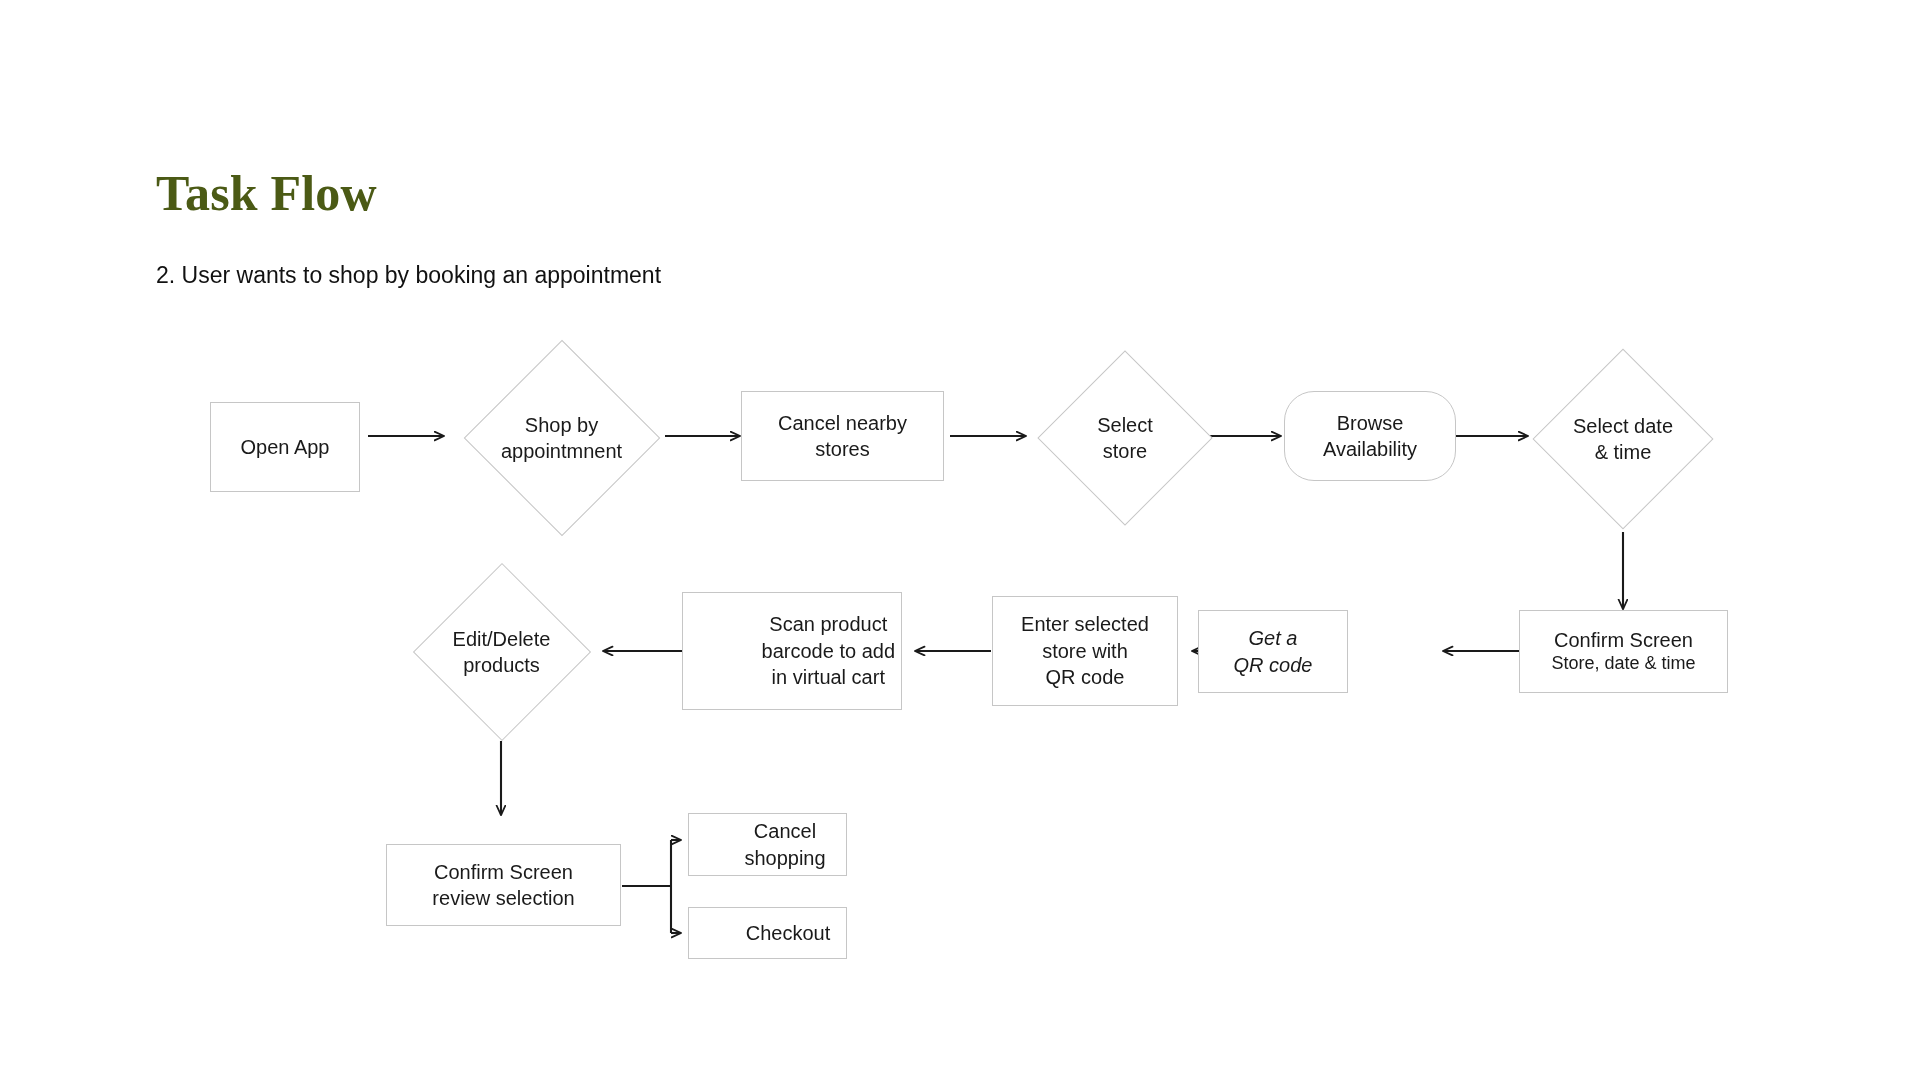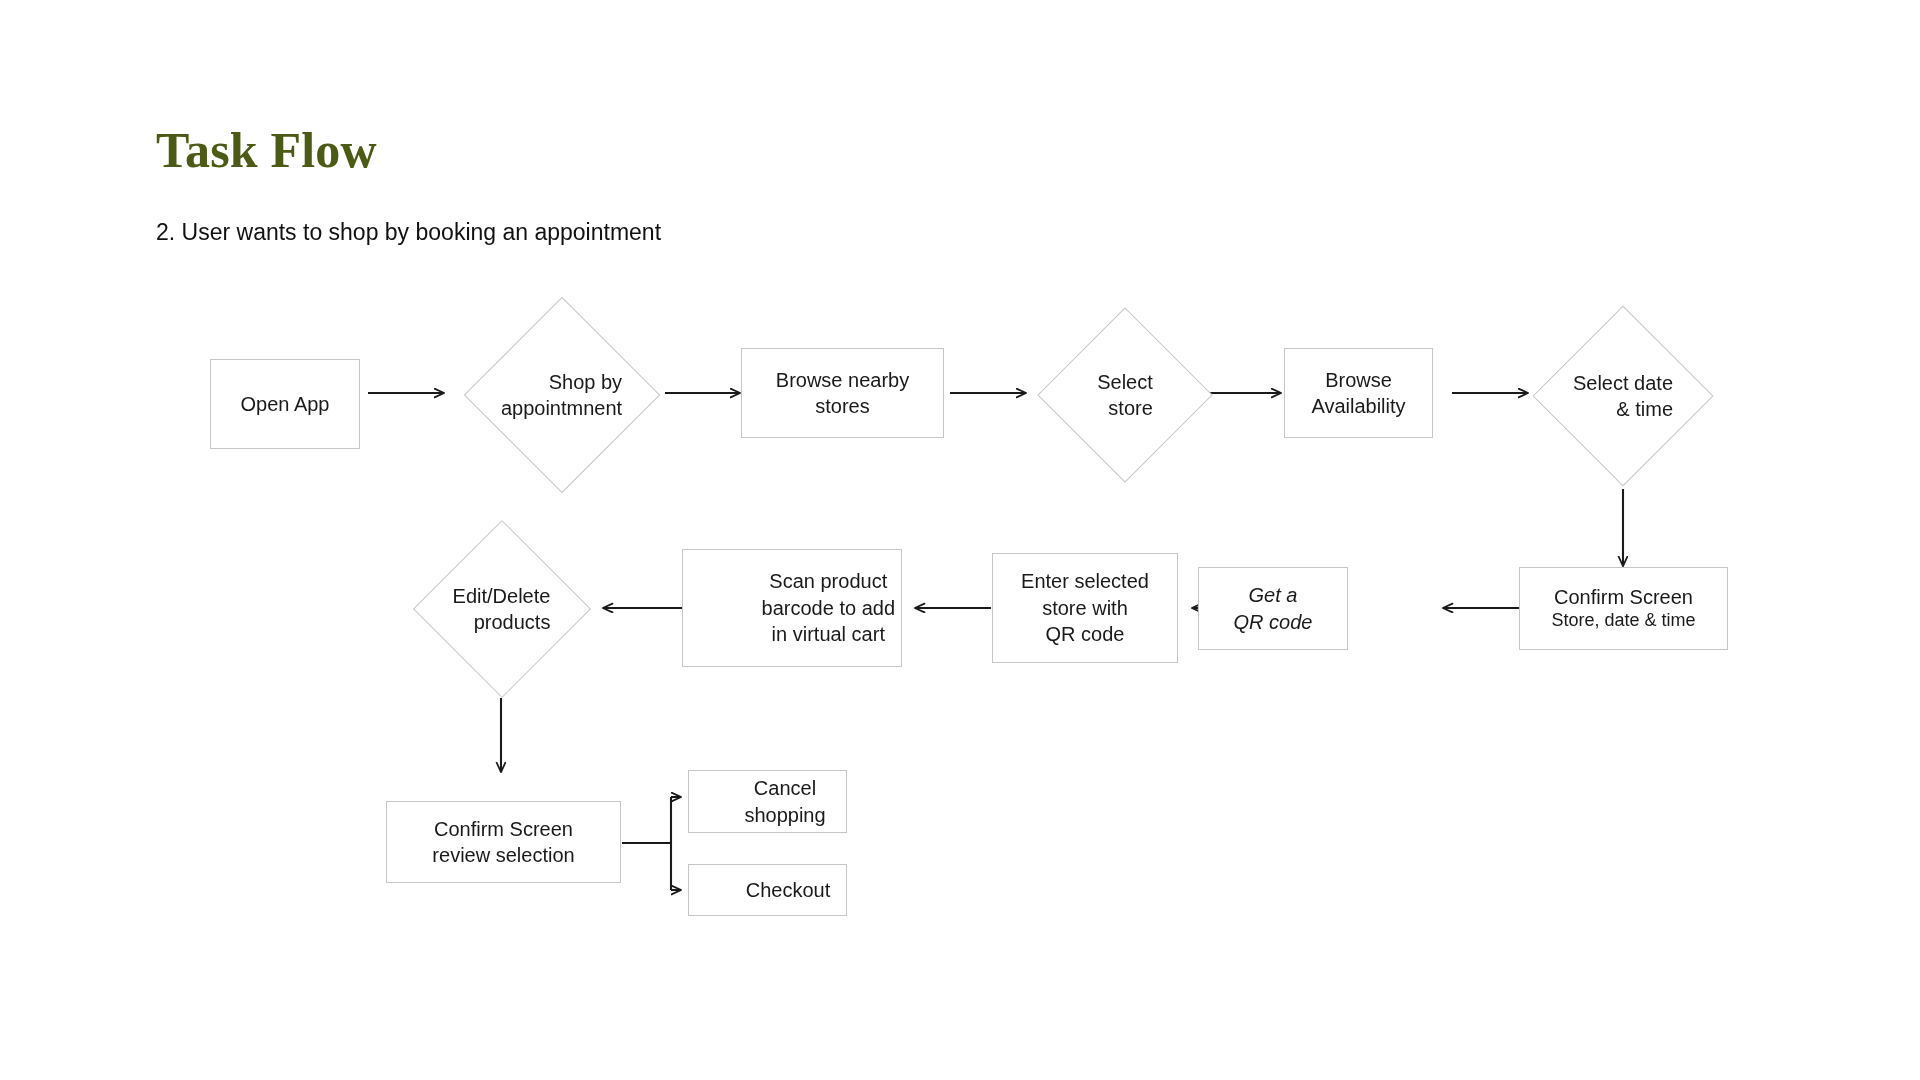--- a/index.html
+++ b/index.html
@@ -12,20 +12,21 @@
     height: 1080px;
     position: relative;
     overflow: hidden;
     font-family: "Liberation Sans", sans-serif;
     -webkit-font-smoothing: antialiased;
   }
 
   #canvas {
     position: absolute;
     inset: 0;
+    margin-top: 43px;
   }
 
   
   #page-title {
     position: absolute;
     left: 156px;
     top: 121px;
     font-family: "Liberation Serif", serif;
     font-weight: bold;
     font-size: 50px;
@@ -79,21 +80,20 @@
     left: 50%;
     top: 50%;
     transform: translate(-50%, -50%) rotate(45deg);
     border: 1px solid #c6c6c6;
     background: #ffffff;
     box-sizing: border-box;
   }
   .node.diamond .label {
     position: relative;
     z-index: 2;
-    text-align: right;
   }
 
   
   #connectors {
     position: absolute;
     left: 0;
     top: 0;
     width: 1920px;
     height: 1080px;
     pointer-events: none;
@@ -141,31 +141,31 @@
     <span class="label">Open App</span>
   </div>
 
   <div class="node diamond" style="left:459px; top:297px; width:205px; height:196px;">
     <span class="dia-shape" style="width:139px; height:139px;"></span>
     <span class="label">Shop by
 appointmnent</span>
   </div>
 
   <div class="node rect" style="left:741px; top:348px; width:203px; height:90px;">
-    <span class="label">Browse nearby
+    <span class="label">Cancel nearby
 stores</span>
   </div>
 
   <div class="node diamond" style="left:1040px; top:305px; width:170px; height:180px;">
     <span class="dia-shape" style="width:124px; height:124px;"></span>
     <span class="label">Select
 store</span>
   </div>
 
-  <div class="node rect" style="left:1284px; top:348px; width:149px; height:90px;">
+  <div class="node rect" style="left:1284px; top:348px; width:172px; height:90px;border-radius:30px;">
     <span class="label">Browse
 Availability</span>
   </div>
 
   <div class="node diamond" style="left:1530px; top:303px; width:186px; height:186px;">
     <span class="dia-shape" style="width:128px; height:128px;"></span>
     <span class="label">Select date
 &amp; time</span>
   </div>
 

